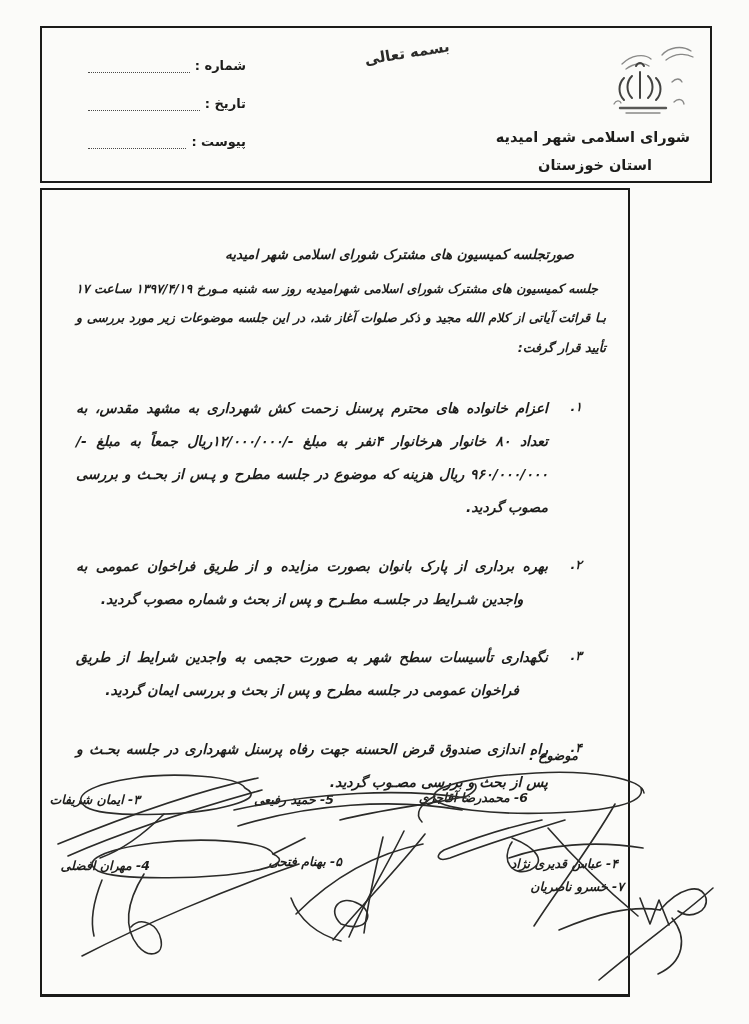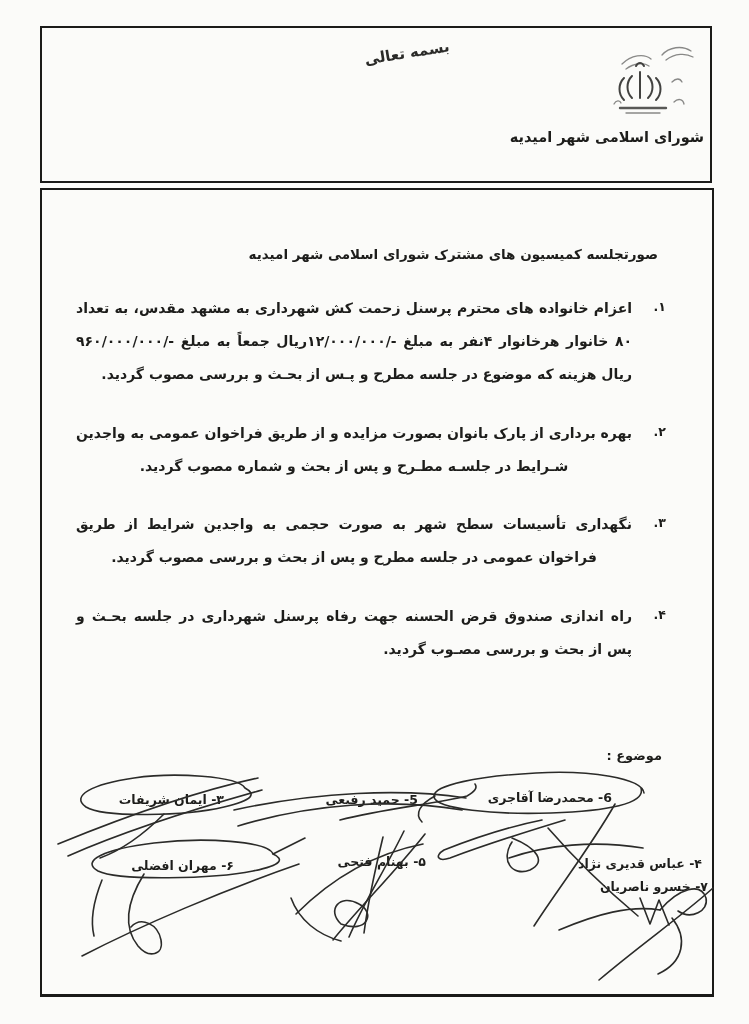--- a/index.html
+++ b/index.html
@@ -17,35 +17,35 @@
   .header-box {
     position:absolute; left:40px; top:26px; width:672px; height:157px;
     border:2px solid #1b1b19; background:transparent;
   }
   .besmeleh {
     position:absolute; left:300px; top:16px; width:130px;
     text-align:center; font-size:15px; font-weight:bold; color:#2a2a28;
     transform:rotate(-9deg); direction:rtl;
   }
   .org-block {
-    position:absolute; right:6px; top:96px; width:190px;
+    position:absolute; right:20px; top:96px; width:190px;
     text-align:center; direction:rtl;
   }
   .org-line { font-size:14.5px; font-weight:bold; line-height:1.9; white-space:nowrap; }
   .emblem { position:absolute; right:8px; top:14px; width:96px; height:84px; opacity:.85; }
 
   .fields { position:absolute; left:46px; top:30px; width:158px; direction:rtl; }
   .field { display:flex; align-items:flex-end; gap:5px; margin-bottom:23px; }
   .field .lbl { font-size:13px; font-weight:bold; white-space:nowrap; }
   .field .dots { flex:1; height:11px; border-bottom:1.6px dotted #4a4a48; }
 
   
   .body-box {
-    position:absolute; left:40px; top:188px; width:674px; height:809px;
-    border:2px solid #1a1a18; border-bottom-width:3px;
+    position:absolute; left:40px; top:188px; width:590px; height:809px;
+    border:2px solid #1a1a18; border-bottom-width:3px;font-style:italic;
   }
   .content { position:absolute; inset:0; padding:56px 22px 0 34px; direction:rtl; }
   .doc-title {
     font-size:13.5px; font-weight:bold; text-align:right;
     padding-left:20px; padding-right:32px; letter-spacing:0;
   }
   .intro {
     margin-top:12px; font-size:12.5px; font-weight:bold;
     line-height:2.35; text-align:justify; text-indent:8px;
   }
@@ -98,57 +98,73 @@
       <path class="bar" d="M14 66 L60 66"></path>
       <path class="light" d="M20 71 L54 71"></path>
       <path class="light" d="M66 40 C70 36 74 36 76 40 M68 60 C72 56 77 57 78 62"></path>
       <path class="light" d="M8 62 C10 58 14 58 15 61"></path>
     </svg>
 
     <div class="besmeleh">بسمه تعالی</div>
 
     <div class="org-block">
       <div class="org-line">شورای اسلامی شهر امیدیه</div>
+      <div class="org-line">استان خوزستان</div>
     </div>
 
+    <div class="fields">
+      <div class="field">
+        <span class="lbl">شماره :</span>
+        <span class="dots"></span>
+      </div>
+      <div class="field">
+        <span class="lbl">تاریخ :</span>
+        <span class="dots"></span>
+      </div>
+      <div class="field">
+        <span class="lbl">پیوست :</span>
+        <span class="dots"></span>
+      </div>
+    </div>
   </div>
 
   <div class="body-box">
     <div class="content">
 
       <div class="doc-title">صورتجلسه کمیسیون های مشترک شورای اسلامی شهر امیدیه</div>
 
+      <p class="intro">جلسه کمیسیون های مشترک شورای اسلامی شهرامیدیه روز سه شنبه  مـورخ ۱۳۹۷/۴/۱۹ سـاعت ۱۷ بـا قرائت آیاتی از کلام الله مجید و ذکر صلوات آغاز شد، در این جلسه موضوعات زیر مورد بررسی و تأیید قرار گرفت:</p>
 
       <div class="agenda">
         <div class="item">
           <span class="item-num">۱.</span>
           <span class="item-text">اعزام خانواده های محترم پرسنل زحمت کش شهرداری به مشهد مقدس، به تعداد ۸۰ خانوار هرخانوار ۴نفر به مبلغ -/۱۲/۰۰۰/۰۰۰ریال جمعاً به مبلغ -/۹۶۰/۰۰۰/۰۰۰ ریال  هزینه که موضوع در جلسه مطرح و پـس از بحـث و بررسی مصوب گردید.</span>
         </div>
         <div class="item">
           <span class="item-num">۲.</span>
           <span class="item-text center-last">بهره برداری از پارک بانوان بصورت مزایده و از طریق فراخوان عمومی به واجدین شـرایط در جلسـه مطـرح و پس از بحث و شماره مصوب گردید.</span>
         </div>
         <div class="item">
           <span class="item-num">۳.</span>
-          <span class="item-text center-last">نگهداری تأسیسات سطح شهر به صورت حجمی به واجدین شرایط  از طریق فراخوان عمومی در جلسه مطرح و پس از بحث و بررسی مصوب گردید.</span>
+          <span class="item-text center-last">نگهداری تأسیسات سطح شهر به صورت حجمی به واجدین شرایط  از طریق فراخوان عمومی در جلسه مطرح و پس از بحث و بررسی ایمان گردید.</span>
         </div>
         <div class="item">
           <span class="item-num">۴.</span>
           <span class="item-text">راه اندازی صندوق قرض الحسنه جهت رفاه پرسنل شهرداری در جلسه بحـث و پس از بحث و بررسی مصـوب گردید.</span>
         </div>
       </div>
 
       <div class="attendees-label">موضوع :</div>
 
       <span class="attendee a1">6- محمدرضا آقاجری</span>
       <span class="attendee a2">5- حمید رفیعی</span>
       <span class="attendee a3">۳- ایمان شریفات</span>
       <span class="attendee a4">۴- عباس قدیری نژاد</span>
       <span class="attendee a5">۵- بهنام فتحی</span>
-      <span class="attendee a6">۶- مهران افضلی</span>
+      <span class="attendee a6">4- مهران افضلی</span>
       <span class="attendee a7">۷- خسرو ناصریان</span>
 
       <svg class="signatures" viewBox="0 0 674 268">
 
         <g>
           <path d="M602 63 C600 48 548 40 494 43 C437 46 390 55 392 67 C394 79 453 85 509 83 C565 81 604 74 599 58"></path>
           <path d="M393 66 C378 74 372 84 380 92"></path>
           <path d="M523 90 C480 103 440 116 408 128 C396 132 392 126 402 120 C440 105 470 96 500 90"></path>
           <path d="M470 108 C495 118 505 132 488 140 C470 147 458 130 470 112"></path>
         </g>

